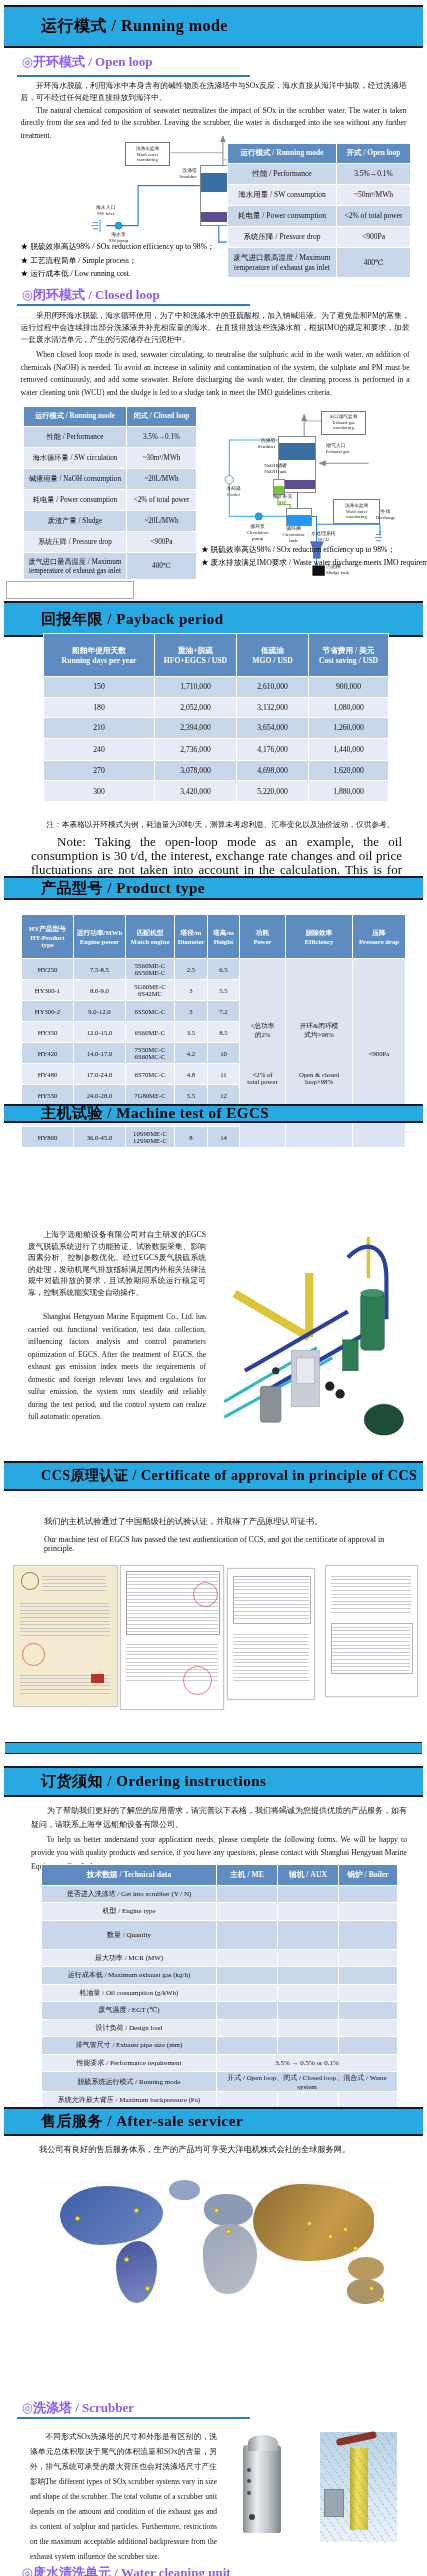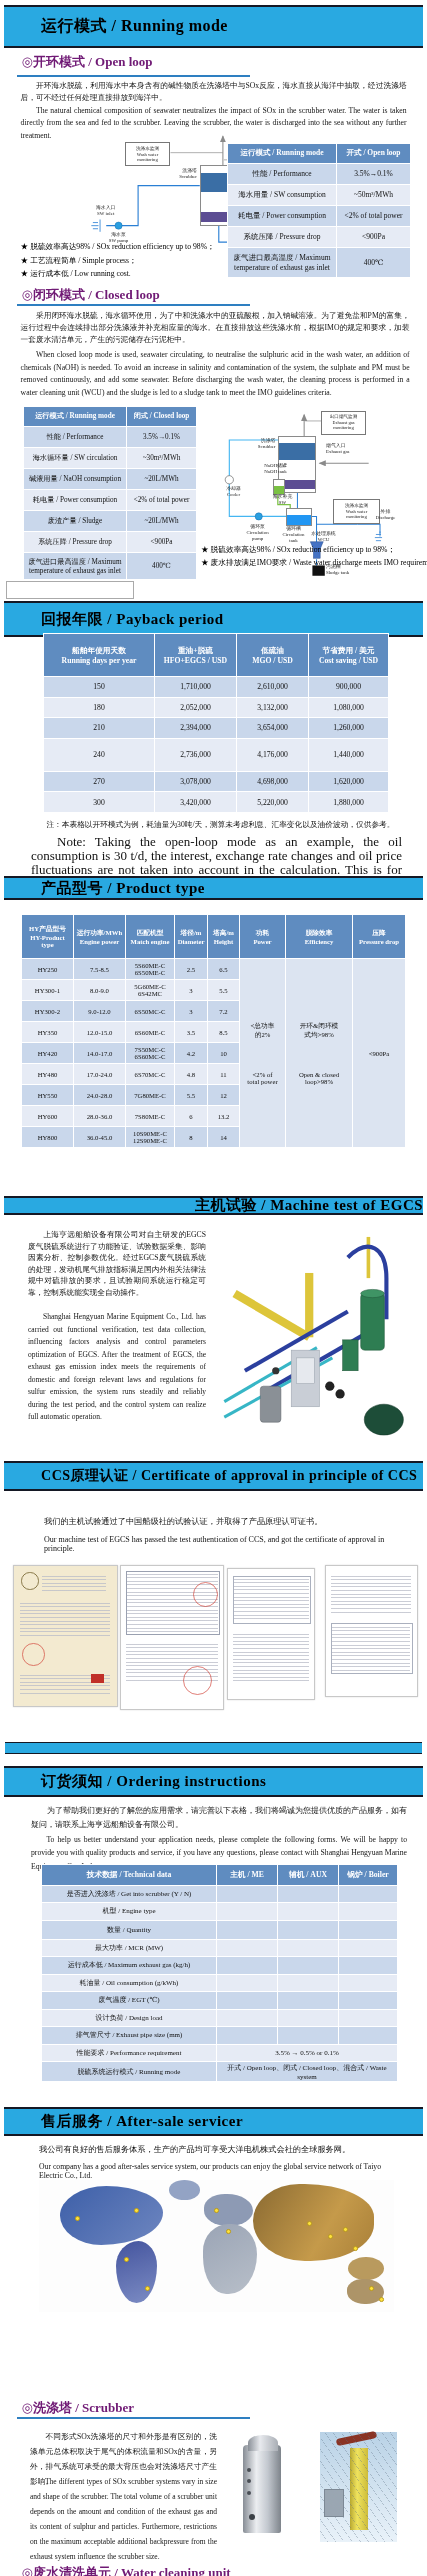--- a/index.html
+++ b/index.html
@@ -2,21 +2,21 @@
 <html style="font-size:8.2px"><head>
 <meta charset="utf-8">
 <style>
   html,body{margin:0;padding:0;background:#fff;}
   body{width:428px;font-family:"Liberation Serif","DejaVu Serif",serif;color:#111;}
   .page{position:relative;width:428px;height:3986px;overflow:hidden;background:#fff;}
   .abs{position:absolute;}
   .band{position:absolute;left:4.1px;width:419px;background:#29a9e1;border-top:2.6px solid #141824;border-bottom:2.6px solid #141824;box-sizing:border-box;}
   .band-title{font-weight:bold;font-size:15px;color:#000;padding-left:37px;letter-spacing:0.5px;white-space:nowrap;}
   .thinband{position:absolute;left:5.2px;width:417px;background:#29a9e1;border-top:1.5px solid #141824;border-bottom:1.5px solid #141824;box-sizing:border-box;}
-  .subt{position:absolute;left:21.6px;font-size:13px;font-weight:600;color:#701a75;white-space:nowrap;}
+  .subt{position:absolute;left:21.6px;font-size:13px;font-weight:600;color:#8b5cf6;white-space:nowrap;}
   .subrule{position:absolute;left:17px;width:233px;height:2.1px;background:#2e7fc1;}
   .cnp,.enp{position:absolute;text-align:justify;text-indent:2em;color:#151515;}
   .pre{white-space:pre-line;}
   .bullet{position:absolute;font-size:7.7px;color:#000;white-space:nowrap;}
   table.tbl{position:absolute;border-collapse:collapse;table-layout:fixed;}
   .tbl td{border:1.3px solid #fff;text-align:center;vertical-align:middle;padding:0.5px 1.5px;box-sizing:border-box;}
   .th{background:#5f8cc0;color:#fff;font-weight:bold;}
   .ra{background:#c9d7eb;}
   .rb{background:#e6ebf5;}
   .mg{background:#dce4f1;}
@@ -254,21 +254,21 @@
           <td>2,052,000</td>
           <td>3,132,000</td>
           <td>1,080,000</td>
         </tr>
     <tr class="ra" style="height:20.6px">
           <td>210</td>
           <td>2,394,000</td>
           <td>3,654,000</td>
           <td>1,260,000</td>
         </tr>
-    <tr class="rb" style="height:33px">
+    <tr class="rb" style="height:22px">
           <td>240</td>
           <td>2,736,000</td>
           <td>4,176,000</td>
           <td>1,440,000</td>
         </tr>
     <tr class="ra" style="height:20.6px">
           <td>270</td>
           <td>3,078,000</td>
           <td>4,698,000</td>
           <td>1,620,000</td>
@@ -387,21 +387,21 @@
           <td>HY800</td>
           <td>36.0-45.0</td>
           <td class="pre">10S90ME-C
 12S90ME-C</td>
           <td>8</td>
           <td>14</td>
         </tr>
   </tbody>
     </table>
 
-  <div class="band" style="top:1196px;height:19px;display:flex;align-items:center;justify-content:flex-end;">
+  <div class="band" style="top:1104px;height:19px;display:flex;align-items:center;">
     <div class="band-title">主机试验 / Machine test of EGCS</div>
   </div>
   <div class="cnp" style="left:28px;top:1229px;width:178px;font-size:7.7px;line-height:11.5px">上海亨远船舶设备有限公司对自主研发的EGCS废气脱硫系统进行了功能验证、试验数据采集、影响因素分析、控制参数优化。经过EGCS废气脱硫系统的处理，发动机尾气排放指标满足国内外相关法律法规中对硫排放的要求，且试验期间系统运行稳定可靠，控制系统能实现全自动操作。</div>
   <div class="enp" style="left:28px;top:1311px;width:178px;font-size:7.5px;line-height:12.5px">Shanghai Hengyuan Marine Equipment Co., Ltd. has carried out functional verification, test data collection, influencing factors analysis and control parameters optimization of EGCS. After the treatment of EGCS, the exhaust gas emission index meets the requirements of domestic and foreign relevant laws and regulations for sulfur emission, the system runs steadily and reliably during the test period, and the control system can realize full automatic operation.</div>
 
   <div class="abs" style="left:214px;top:1216px;width:193px;height:222px;background:#fff">
     <svg width="193" height="222" viewBox="0 0 375 430">
       <path d="M40,150 L185,235" stroke="#ddc53a" stroke-width="16" fill="none"></path>
       <path d="M185,235 L185,110" stroke="#ddc53a" stroke-width="16" fill="none"></path>
       <path d="M300,40 V120" stroke="#ddc53a" stroke-width="7" fill="none"></path>
@@ -476,21 +476,21 @@
           <td></td>
           <td></td>
           <td></td>
         </tr>
     <tr class="rb" style="height:17.5px">
           <td>机型 / Engine type</td>
           <td></td>
           <td></td>
           <td></td>
         </tr>
-    <tr class="ra" style="height:19px">
+    <tr class="ra" style="height:29px">
           <td>数量 / Quantity</td>
           <td></td>
           <td></td>
           <td></td>
         </tr>
     <tr class="rb" style="height:17.5px">
           <td>最大功率 / MCR  (MW)</td>
           <td></td>
           <td></td>
           <td></td>
@@ -526,28 +526,33 @@
           <td></td>
         </tr>
     <tr class="rb" style="height:17.5px">
           <td>性能要求 / Performance requirement</td>
           <td colspan="3">3.5%  →  0.5%  or  0.1%</td>
         </tr>
     <tr class="ra" style="height:17.5px">
           <td>脱硫系统运行模式 / Running mode</td>
           <td colspan="3">开式 / Open loop、闭式 / Closed loop、混合式 / Waste system</td>
         </tr>
+    <tr class="rb" style="height:17.5px">
+          <td>系统允许最大背压 / Maximum backpressure  (Pa)</td>
+          <td></td>
+          <td></td>
+          <td></td>
+        </tr>
   </tbody>
     </table>
 
   <div class="band" style="top:2107px;height:29px;display:flex;align-items:center;">
     <div class="band-title">售后服务 / After-sale servicer</div>
   </div>
   <div class="abs" style="left:39px;top:2144px;width:366px;font-size:8.2px">我公司有良好的售后服务体系，生产的产品均可享受大洋电机株式会社的全球服务网。</div>
-  <div class="abs" style="left:39px;top:2162px;width:366px;font-size:7.7px">Our company has a good after-sales service system, our products can enjoy the global service network of Taiyo Electric Co., Ltd.</div>
 
   <div class="abs" style="left:39px;top:2180px;width:355px;height:132px;background:#fdfdfd">
     <div class="abs" style="left:20.6px;top:6.2px;width:103px;height:59px;background:linear-gradient(135deg,#3d5fa8,#6e86c0);border-radius:45% 55% 60% 40%/50% 45% 55% 50%"></div>
     <div class="abs" style="left:77px;top:61px;width:41px;height:62px;background:linear-gradient(160deg,#44549e,#7c8cc4);border-radius:55% 45% 50% 50%/40% 40% 60% 60%"></div>
     <div class="abs" style="left:130px;top:0px;width:31px;height:19.6px;background:#93a3c4;border-radius:50%"></div>
     <div class="abs" style="left:165px;top:14.4px;width:49px;height:32px;background:#8d9ab4;border-radius:45% 55% 50% 50%"></div>
     <div class="abs" style="left:164px;top:44px;width:54px;height:70px;background:linear-gradient(150deg,#9aa4b5,#b8bfc9);border-radius:50% 50% 55% 45%/40% 45% 60% 55%"></div>
     <div class="abs" style="left:214px;top:4.1px;width:121px;height:77px;background:linear-gradient(120deg,#8a6a32,#c59a4a 60%,#a87f38);border-radius:40% 60% 55% 45%/50% 45% 50% 55%"></div>
     <div class="abs" style="left:309px;top:77px;width:36px;height:23px;background:#b99a5e;border-radius:50%"></div>
     <div class="abs" style="left:308px;top:99px;width:37px;height:25px;background:#ad9468;border-radius:45% 55% 50% 50%"></div>

